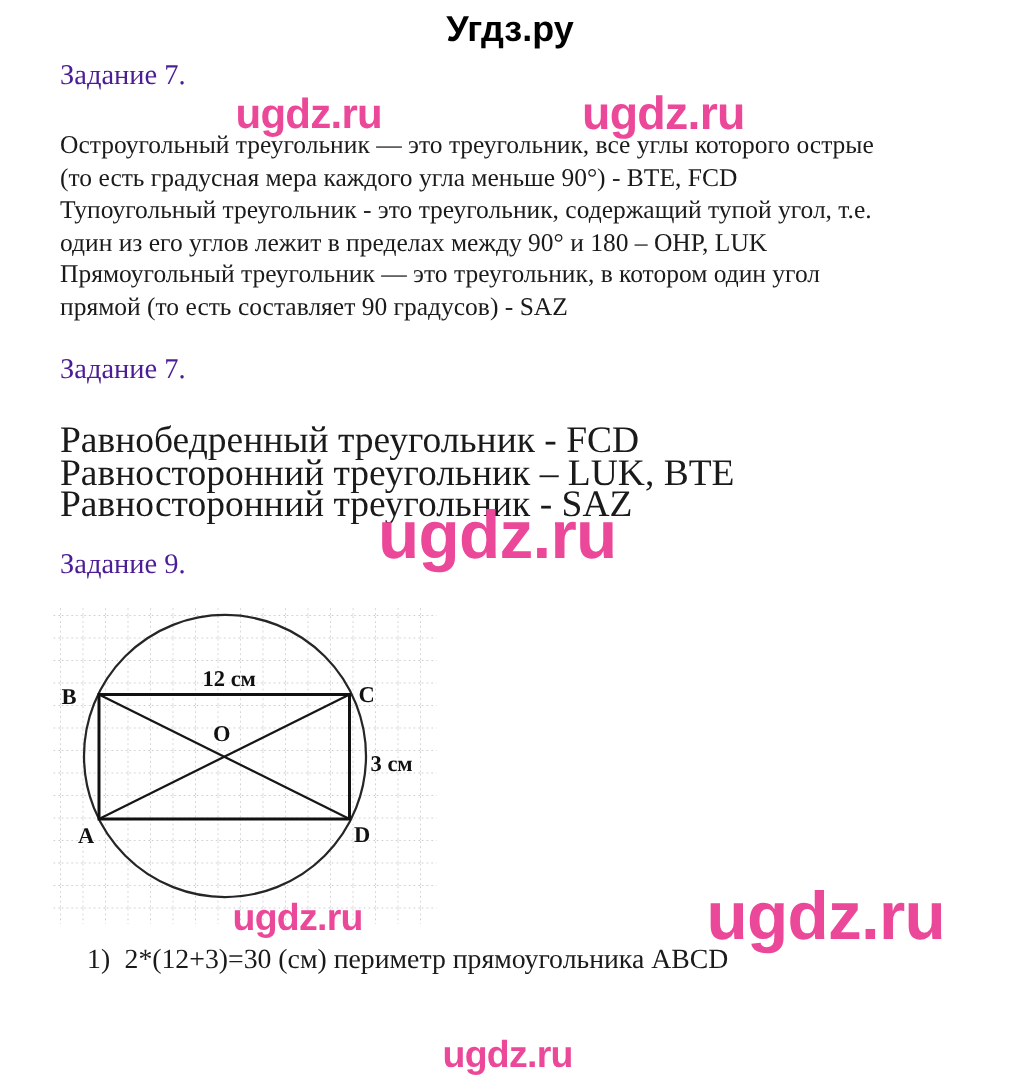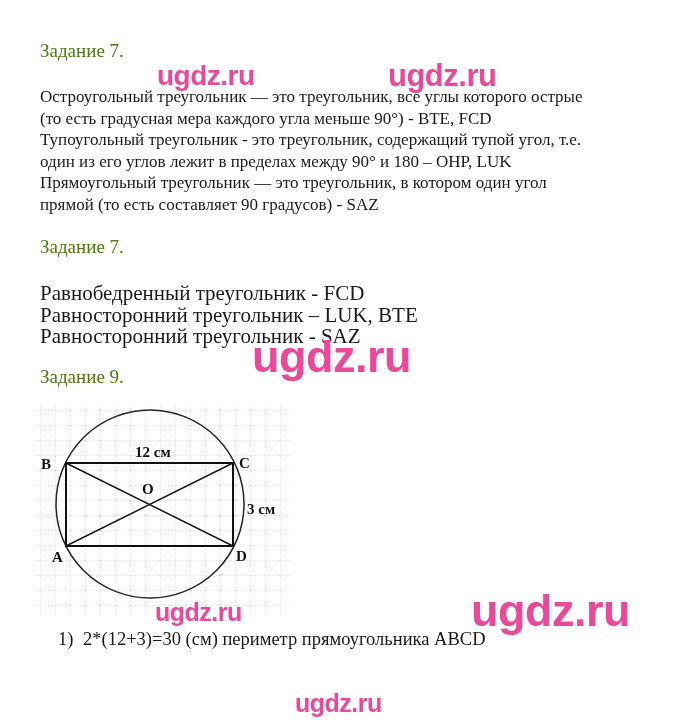--- a/index.html
+++ b/index.html
@@ -12,32 +12,32 @@
     overflow:hidden;
   }
   .site-header{
     position:absolute;top:6px;left:0;right:0;
     text-align:center;
     font-family:"Liberation Sans","DejaVu Sans",sans-serif;
     font-weight:700;font-size:24px;color:#000;
   }
   .task-title{
     position:absolute;left:40px;
-    font-size:19px;color:#4d7c0f;
+    font-size:19px;color:#4c1d95;
   }
   .t7{top:40px;}
   .t8{top:236px;}
   .t9{top:366px;text-align:center;}
   .para{
     position:absolute;left:40px;top:86px;width:625px;
     font-size:17px;line-height:21.5px;white-space:nowrap;
   }
   .list8{
     position:absolute;left:40px;top:283px;
-    font-size:21px;line-height:21.7px;white-space:nowrap;
+    font-size:25px;line-height:21.7px;white-space:nowrap;
   }
   .wm{
     position:absolute;
     font-family:"Liberation Sans","DejaVu Sans",sans-serif;
     font-weight:700;color:#ec4899;line-height:1;
     letter-spacing:-0.5px;
   }
   .wm1{left:157px;top:62px;font-size:28px;}
   .wm2{left:388px;top:60px;font-size:31px;}
   .wm3{left:252px;top:334px;font-size:45px;}
@@ -58,20 +58,21 @@
     font-size:18.5px;line-height:20.5px;white-space:nowrap;
   }
   .solution-line .num{display:inline-block;width:25px;}
   .solution-line sup{font-size:12px;}
 </style>
 </head>
 <body>
 
 <div class="page">
 
+  <div class="site-header">Угдз.ру</div>
 
   <div class="task-title t7">Задание 7.</div>
 
   <div class="wm wm1">ugdz.ru</div>
   <div class="wm wm2">ugdz.ru</div>
 
   <div class="para">
     <div>Остроугольный треугольник — это треугольник, все углы которого острые</div>
     <div>(то есть градусная мера каждого угла меньше 90°)  - BTE, FCD</div>
     <div>Тупоугольный треугольник - это треугольник, содержащий тупой угол, т.е.</div>

